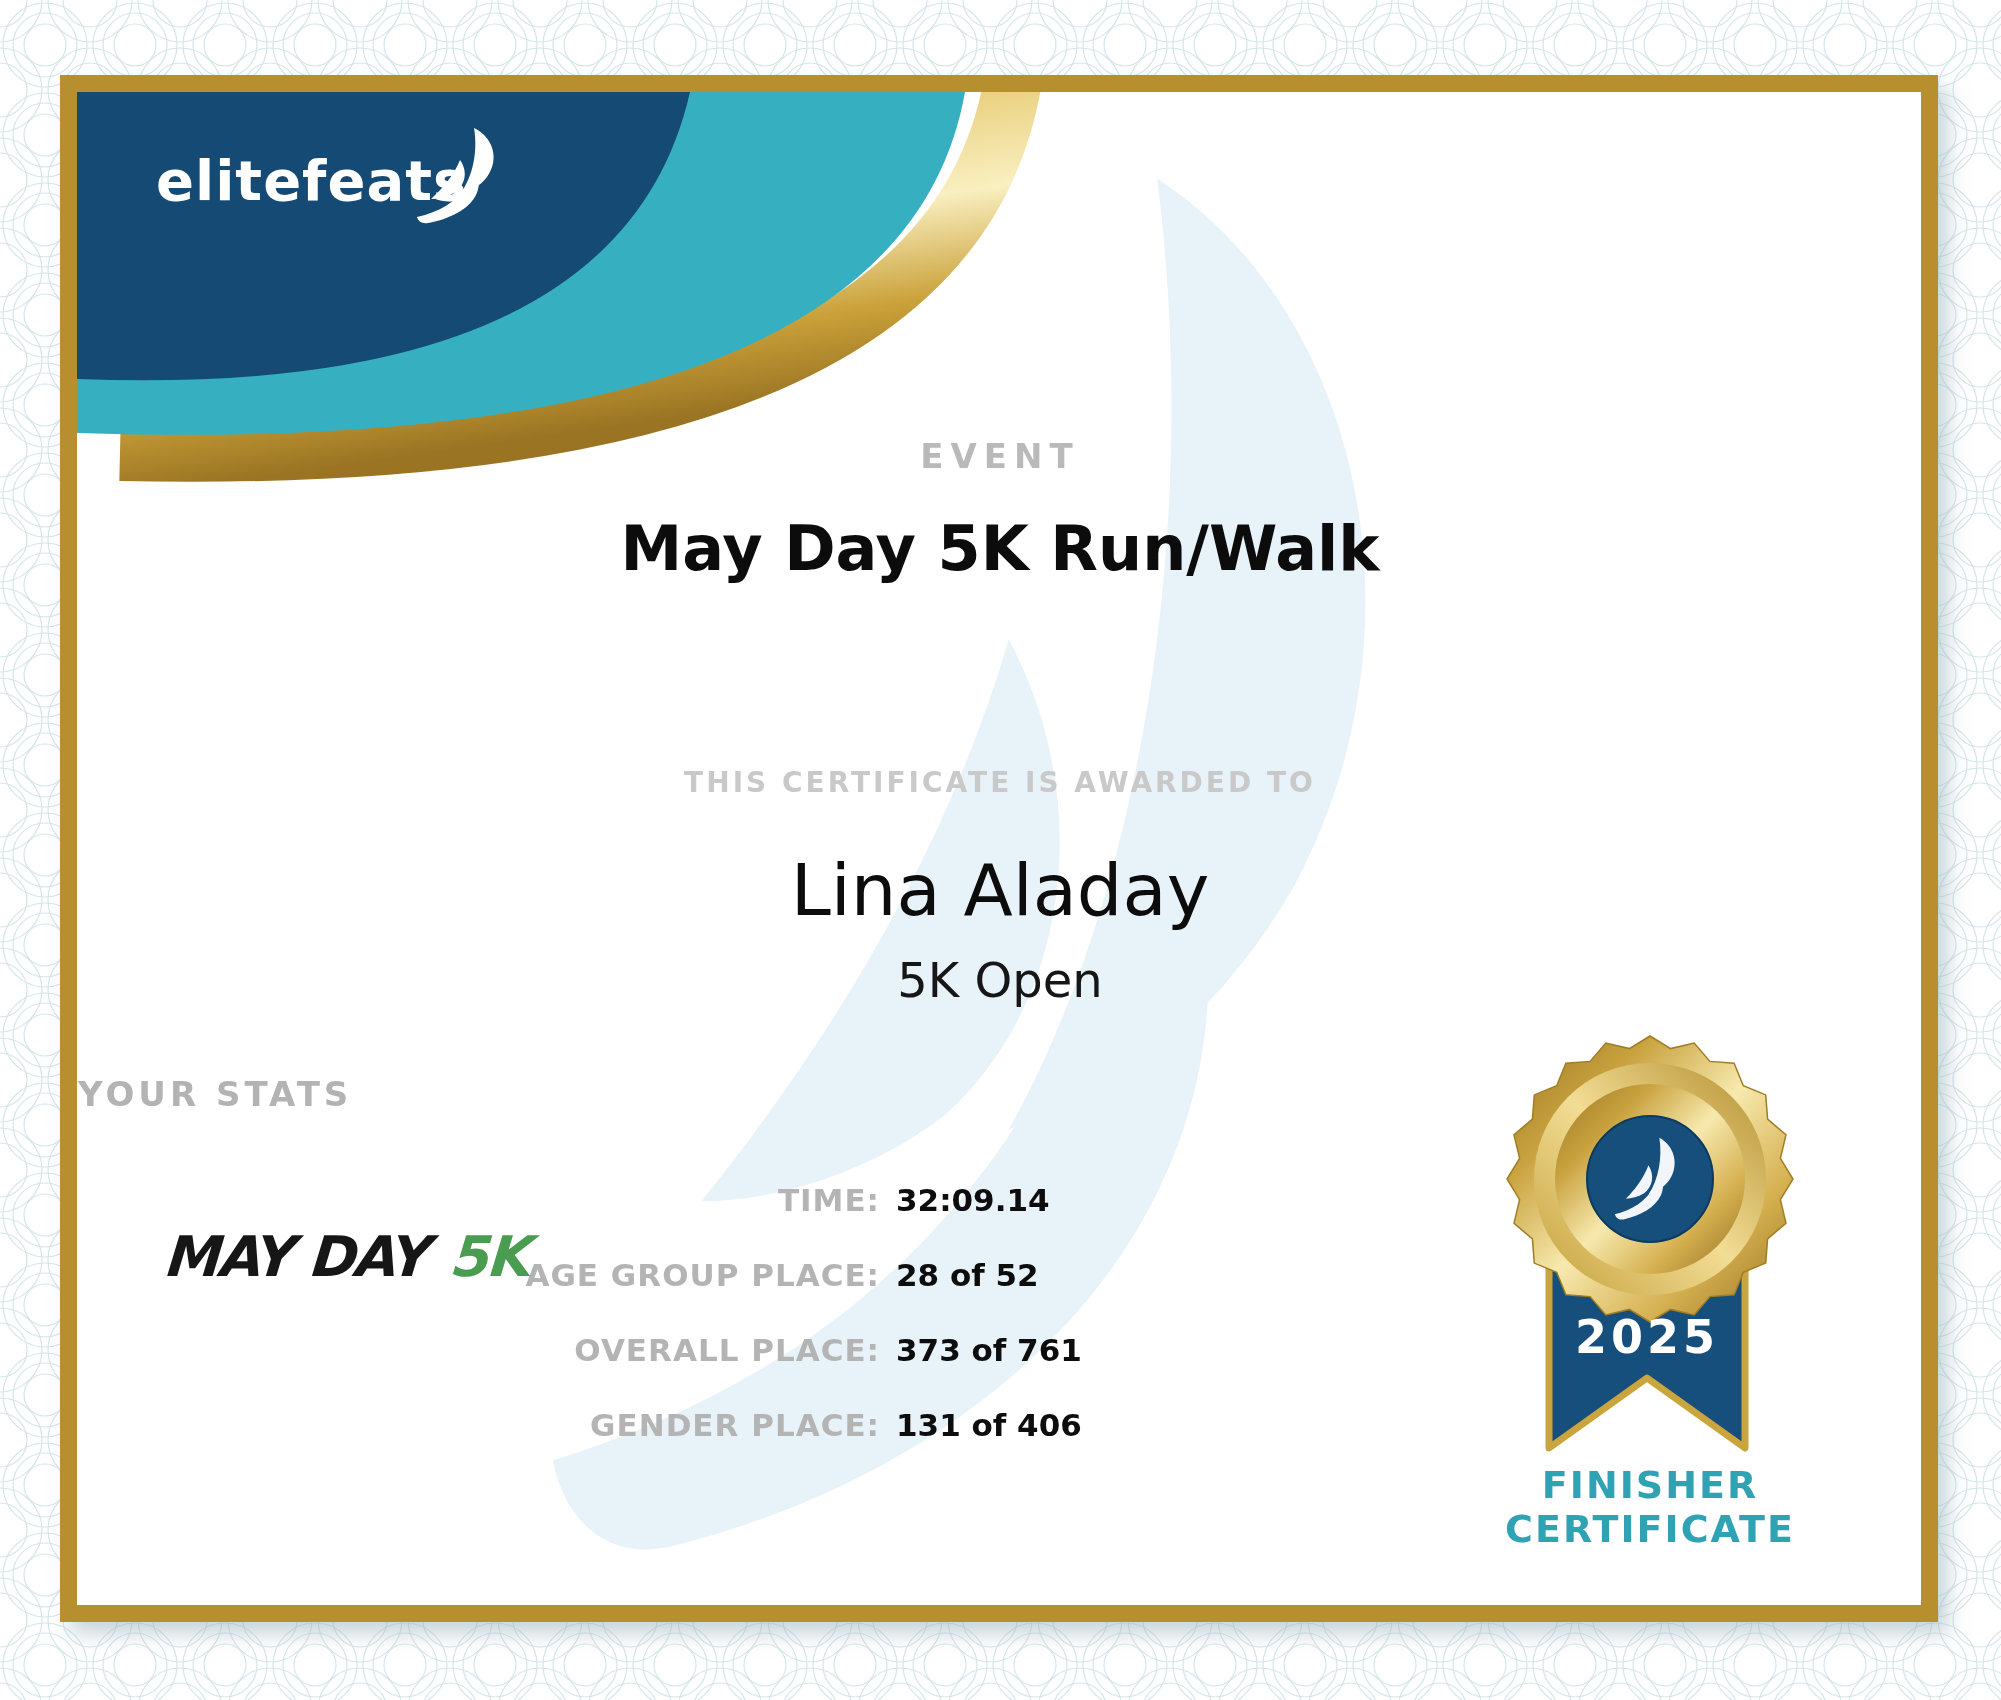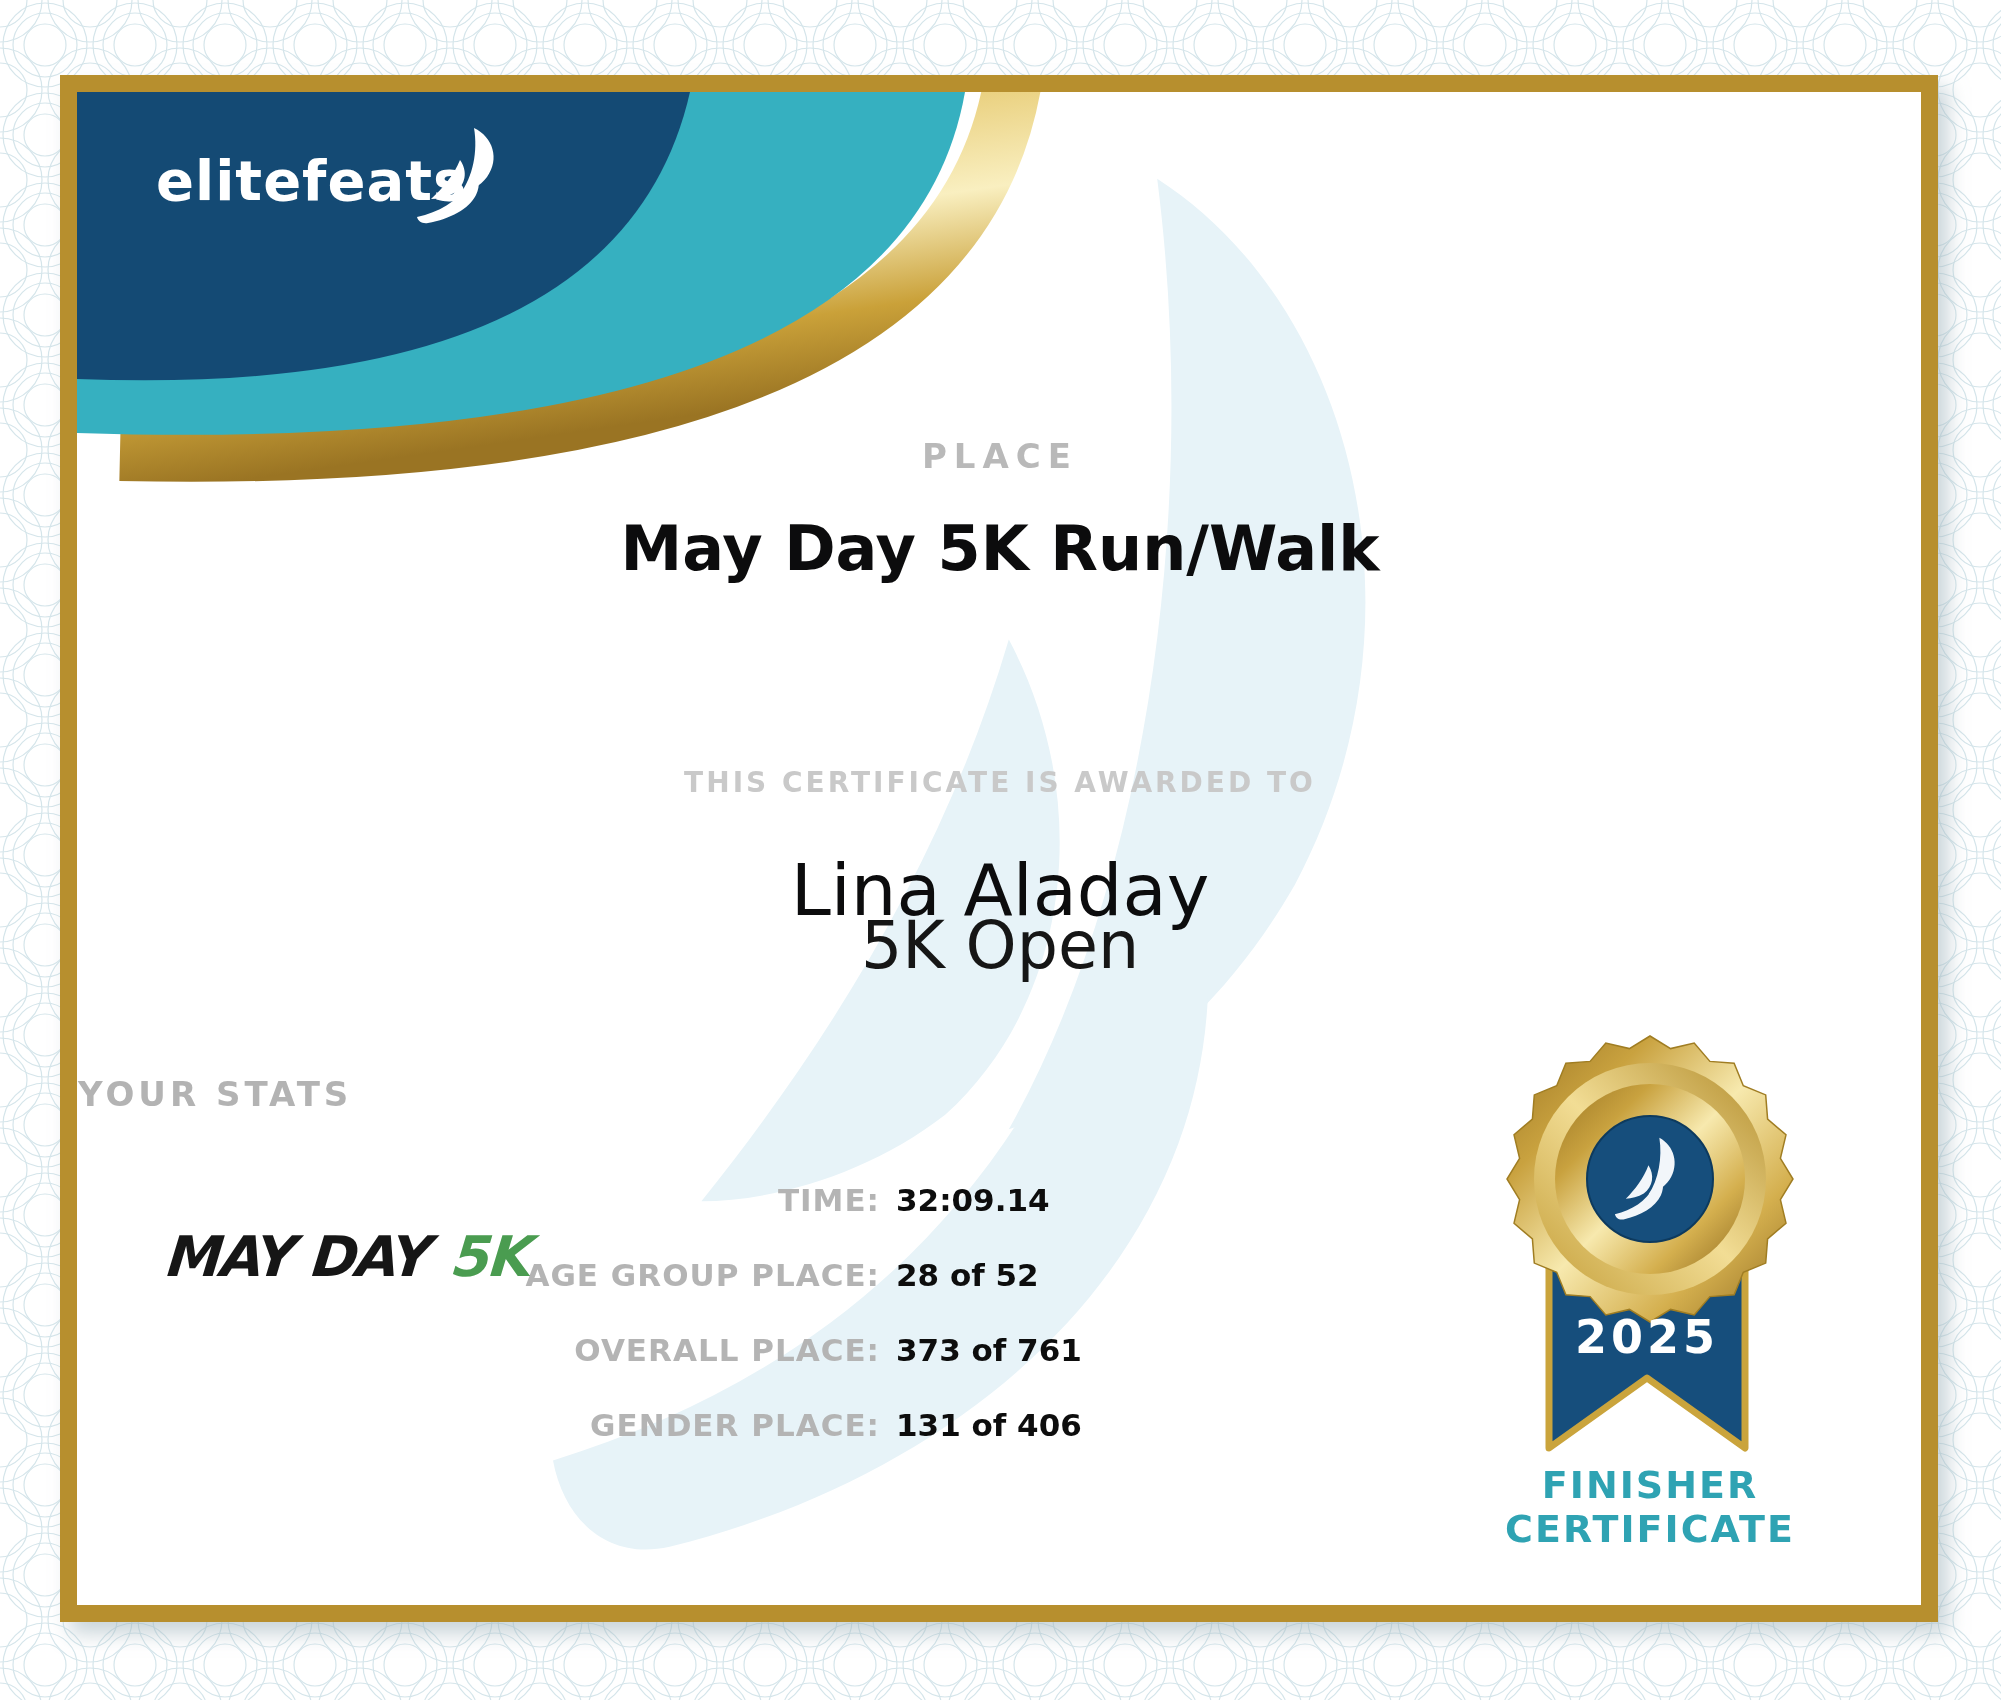--- a/index.html
+++ b/index.html
@@ -14,21 +14,21 @@
     left:156px;top:148px;font-size:56px;font-weight:bold;color:#ffffff;
     letter-spacing:1px;
   }
   .logo-icon{left:412px;top:96px;width:100px;height:160px;}
 
   .center-band{left:78px;width:1844px;text-align:center;}
   .lbl-event{top:436px;font-size:34px;font-weight:bold;color:#b9b9b9;letter-spacing:7px;}
   .evt-title{top:512px;font-size:62px;font-weight:bold;color:#0c0c0d;letter-spacing:0px;}
   .lbl-awarded{top:766px;font-size:28px;font-weight:bold;color:#c9c9c9;letter-spacing:3px;}
   .recip-name{top:848px;font-size:72px;font-weight:normal;color:#0c0c0d;}
-  .recip-div{top:908px;font-size:65px;font-weight:normal;color:#161616;}
+  .recip-div{top:952px;font-size:48px;font-weight:normal;color:#161616;}
 
   .lbl-stats{left:78px;top:1074px;width:1410px;
     font-size:34px;font-weight:bold;color:#b3b3b3;letter-spacing:4px;}
 
   .stat-label{right:1121px;font-size:31px;font-weight:bold;color:#b4b4b4;
     letter-spacing:1px;white-space:nowrap;}
   .stat-value{left:896px;font-size:31px;font-weight:bold;color:#0d0d0d;white-space:nowrap;}
   .srow0{top:1182px;text-align:right;} .srow1{top:1257px;} .srow2{top:1332px;} .srow3{top:1407px;}
 
   .mayday{
@@ -125,21 +125,21 @@
       <circle cx="1650" cy="1179" r="63" fill="#164e7c" stroke="#0d3a5e" stroke-width="2"></circle>
       <use href="#wingfoot" width="100" height="100" fill="#f2f6fa" transform="translate(1611,1136) scale(0.78,0.86)"></use>
     </g>
   </svg>
 
   <div class="abs logo-word">elitefeats</div>
   <svg class="abs logo-icon" viewBox="0 0 100 100">
     <use href="#wingfoot" width="100" height="100" fill="#ffffff"></use>
   </svg>
 
-  <div class="abs center-band lbl-event">PLACE</div>
+  <div class="abs center-band lbl-event">EVENT</div>
   <div class="abs center-band evt-title">May Day 5K Run/Walk</div>
 
   <div class="abs center-band lbl-awarded">THIS CERTIFICATE IS AWARDED TO</div>
   <div class="abs center-band recip-name">Lina Aladay</div>
   <div class="abs center-band recip-div">5K Open</div>
 
   <div class="abs lbl-stats">YOUR STATS</div>
 
   <div class="abs stat-label srow0">TIME:</div>
   <div class="abs stat-value srow0">32:09.14</div>

